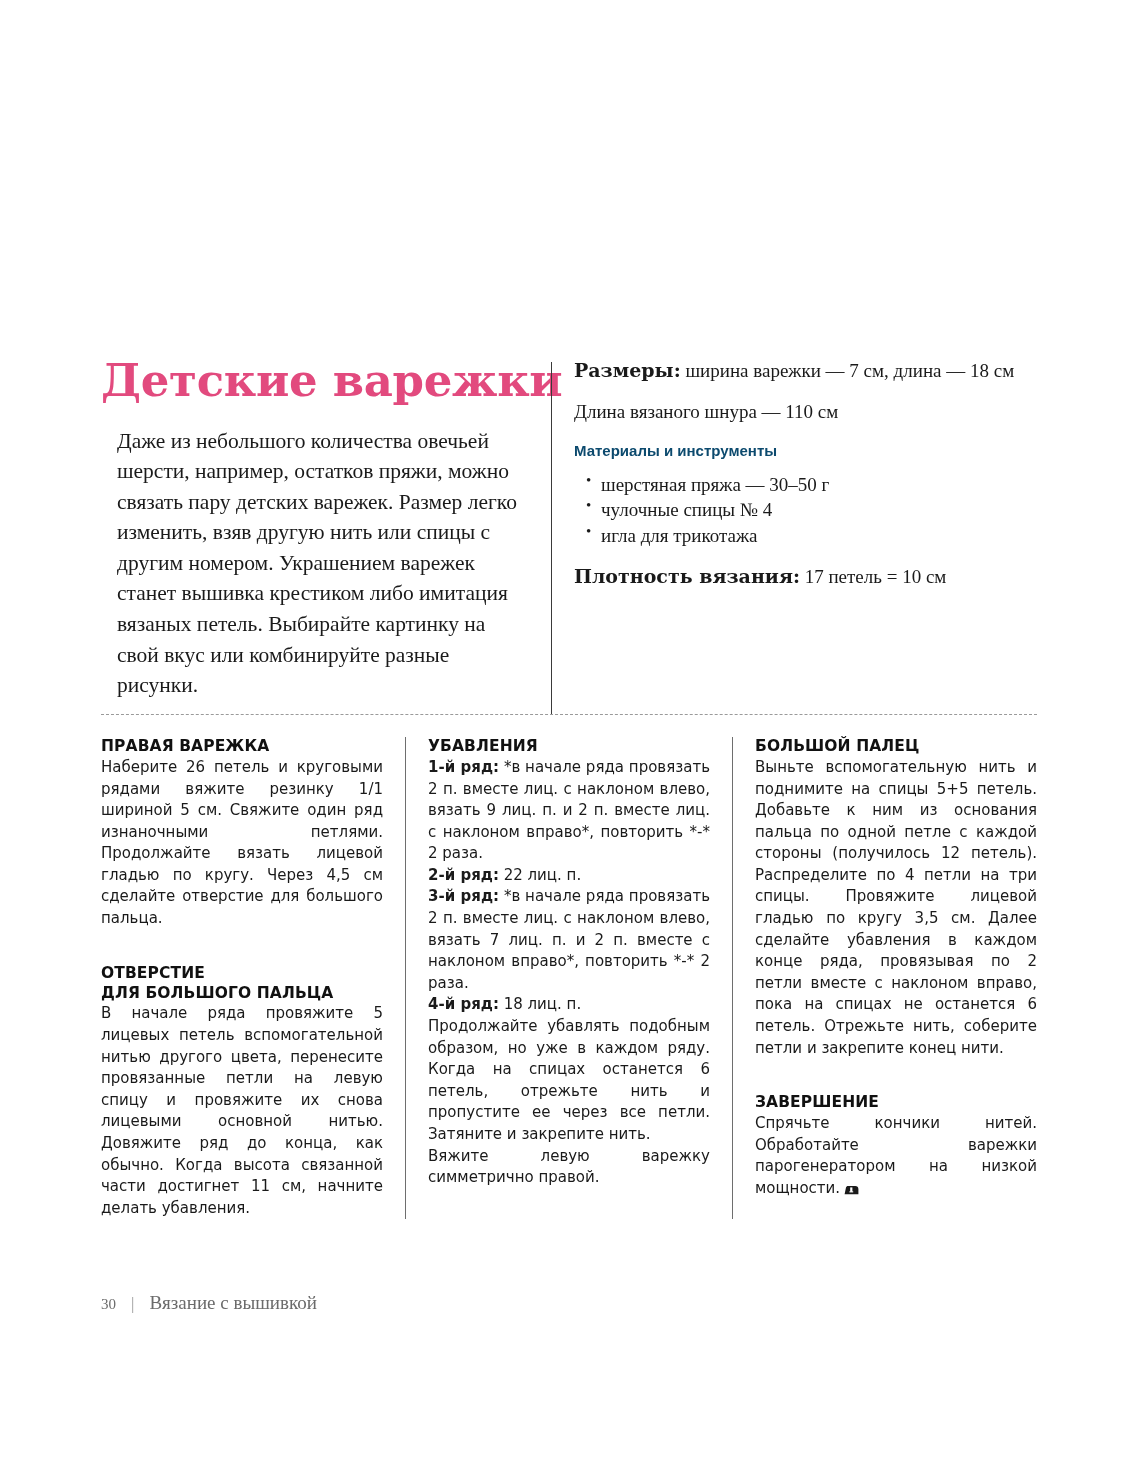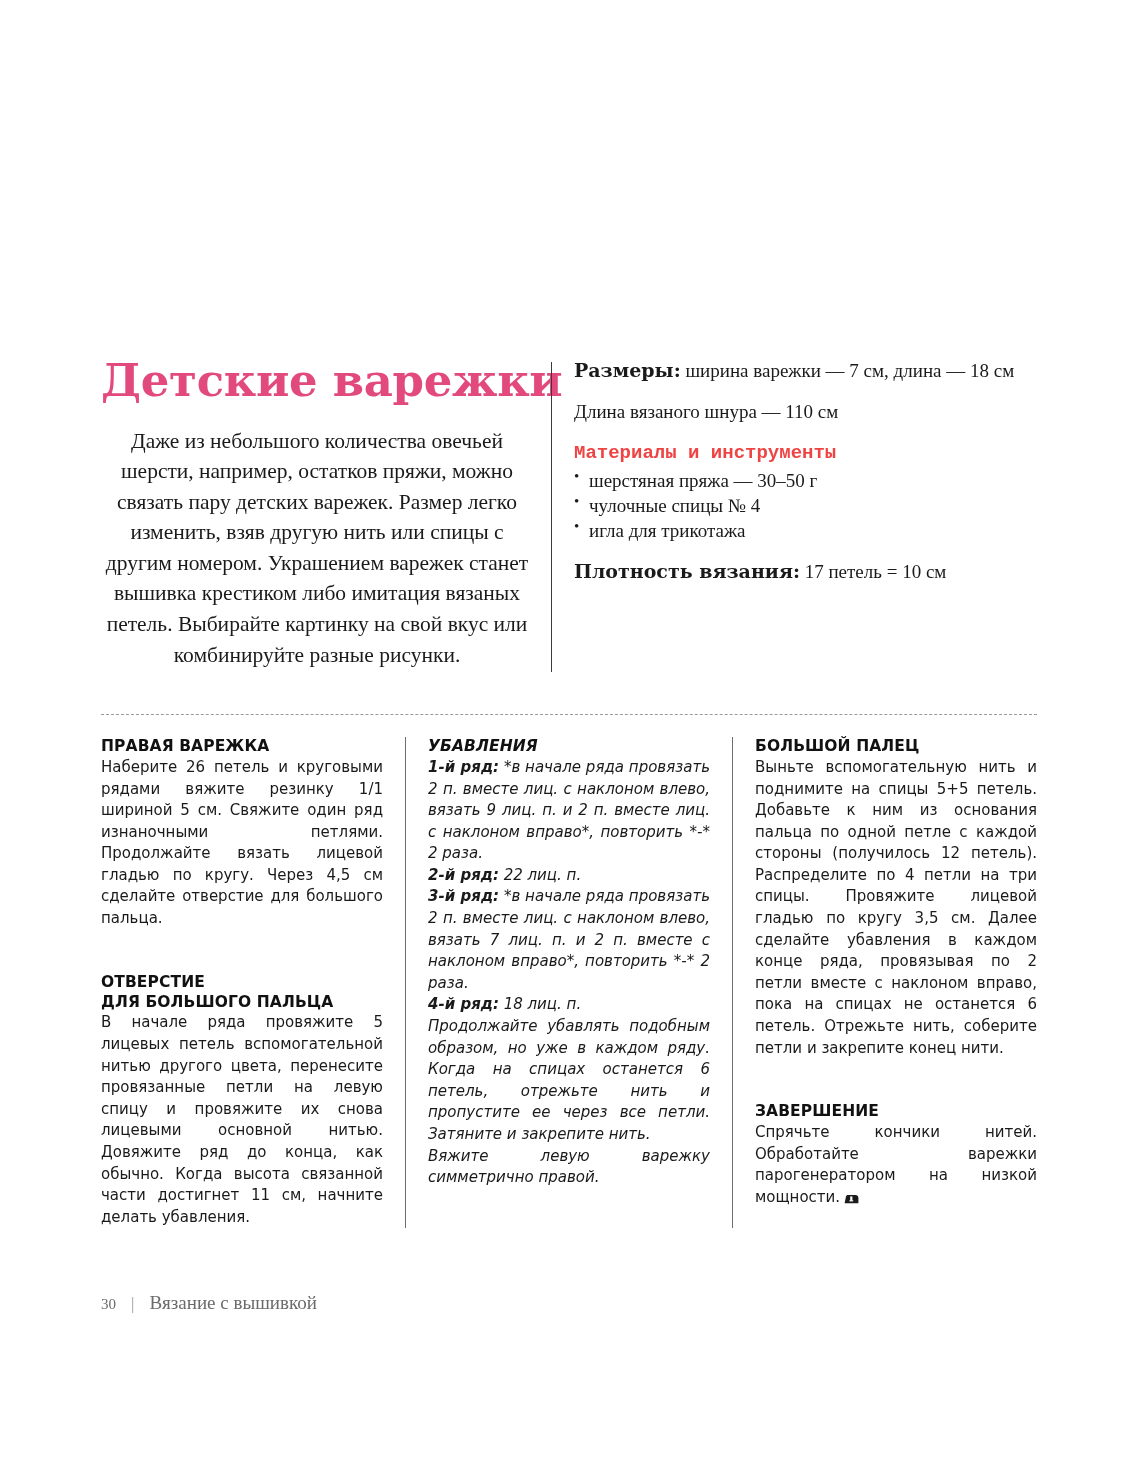--- a/index.html
+++ b/index.html
@@ -64,49 +64,49 @@
     letter-spacing: -0.3px;
     margin: 0 0 22px 0;
     text-align: left;
     white-space: nowrap;
   }
 
   .lede {
     font-family: "Liberation Serif", "DejaVu Serif", serif;
     font-size: 21.5px;
     line-height: 1.42;
-    text-align: center;
-    margin: 4px;
+    text-align: left;
+    margin: 16px;
     color: #1a1a1a;
   }
 
   .spec-h {
-    font-family: Liberation Mono, monospace;
-    font-weight: bold;
-    font-size: 19px;
+    font-family: Liberation Sans, sans-serif;
+    font-weight: bold;
+    font-size: 15px;
     line-height: 1.3;
     margin: 0 0 2px 0;
-    color: #ef4444;
+    color: #0c4a6e;
   }
   .spec-line {
     font-family: "Liberation Serif", "DejaVu Serif", serif;
     font-size: 19px;
     line-height: 1.34;
     margin: 0 0 16px 0;
     color: #1a1a1a;
   }
   .spec-line:last-child { margin-bottom: 0; }
   .spec-line b {
     font-family: "DejaVu Serif", "Liberation Serif", serif;
     font-weight: bold;
   }
   .spec-group { margin: 0 0 16px 0; }
   .spec-ul {
     list-style: none;
-    margin: 0;
+    margin: 12px;
     padding: 0;
   }
   .spec-ul li {
     font-family: "Liberation Serif", "DejaVu Serif", serif;
     font-size: 19px;
     line-height: 1.32;
     position: relative;
     padding-left: 15px;
     color: #1a1a1a;
   }
@@ -143,41 +143,41 @@
     width: 936px;
     display: flex;
     align-items: stretch;
     justify-content: flex-end;
   }
   .col {
     box-sizing: border-box;
     flex: 1 1 0;
   }
   .col-1 { padding-right: 22px; }
-  .col-2 { padding-left: 22px; padding-right: 22px; font-style: italic; }
+  .col-2 { padding-left: 22px; padding-right: 22px; }
   .col-3 { padding-left: 22px; }
 
   .col-rule {
     width: 1px;
     flex: 0 0 1px;
     background: #6e6e6e;
     align-self: stretch;
   }
 
   .sec-h {
     font-family: "DejaVu Sans", "Liberation Sans", sans-serif;
     font-weight: bold;
     font-size: 15.5px;
     line-height: 1.22;
     letter-spacing: 0.1px;
     margin: 0 0 1px 0;
     color: #111;
     text-transform: uppercase;
   }
-  .sec-h.spaced { margin-top: 43px; }
+  .sec-h.spaced { margin-top: 34px; }
 
   .body-p {
     font-family: "DejaVu Sans", "Liberation Sans", sans-serif;
     font-size: 15px;
     line-height: 1.44;
     margin: 0;
     color: #1a1a1a;
     text-align: justify;
     text-justify: inter-word;
     hyphens: manual;

